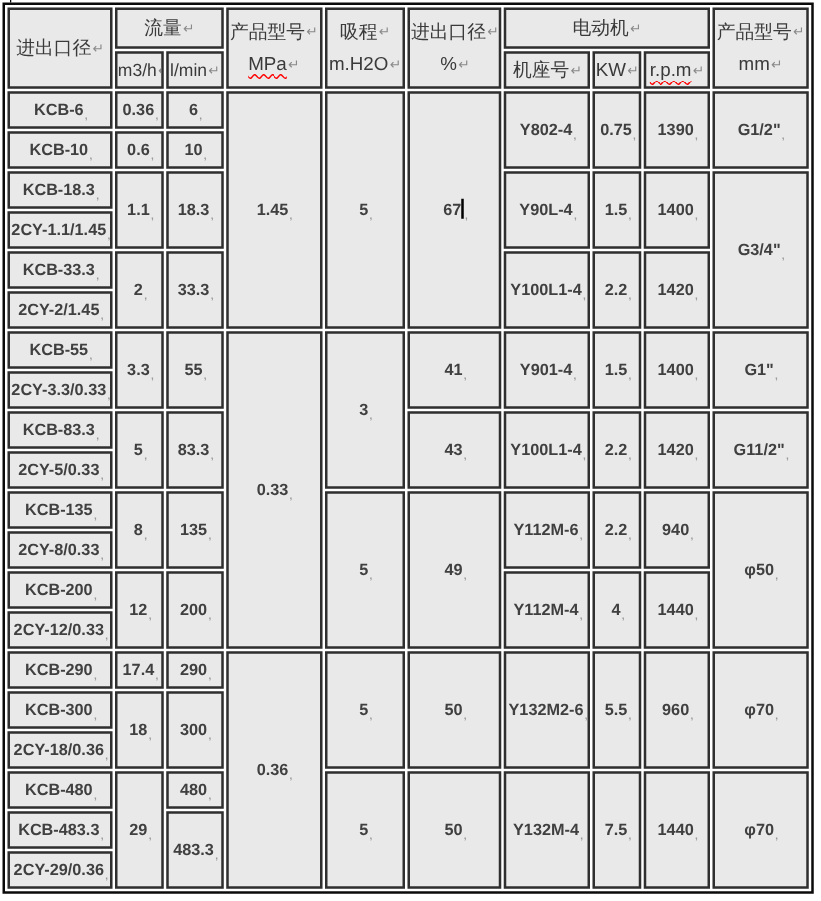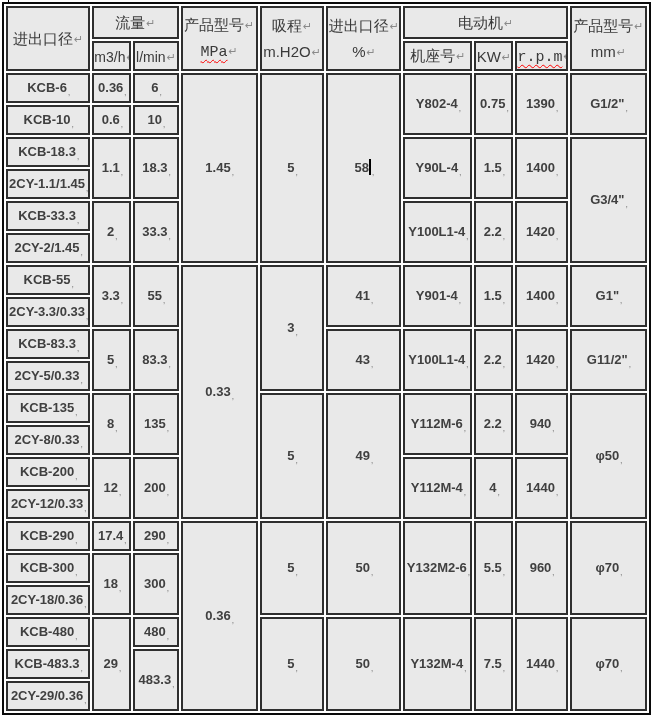--- a/index.html
+++ b/index.html
@@ -7,21 +7,21 @@
   .cropmark{position:absolute;left:8px;top:0;width:8px;height:7px;border-left:1px solid #000;border-bottom:1px solid #000;}
   .frame{position:absolute;left:2px;top:2px;width:649px;height:713px;border:2px solid #0a0a0a;background:#ffffff;box-sizing:border-box;}
   table.spec{border-collapse:separate;border-spacing:2px;width:100%;height:100%;table-layout:fixed;}
   td{border:2px solid #2f2f2f;background:#e9e9e9;text-align:center;vertical-align:middle;
      color:#3f3f3f;padding:0;overflow:hidden;}
   td.hdr{font-size:15px;font-weight:normal;color:#3a3a3a;margin-left:22px;}
   td.val{font-size:13px;font-weight:bold;color:#404040;}
   .hline{line-height:26px;white-space:nowrap;}
   .brk{font-size:11px;color:#8a8a8a;font-weight:normal;margin-left:1px;vertical-align:1px;}
   .endc{font-size:8px;color:#999;font-weight:bold;vertical-align:-3px;margin-left:1px;letter-spacing:-1px;}
-  .sq{text-decoration:underline;text-decoration-style:wavy;text-decoration-color:#ff0000;text-decoration-thickness:1px;text-underline-offset:3px;font-family:Liberation Mono, monospace;}
+  .sq{text-decoration:underline;text-decoration-style:wavy;text-decoration-color:#ff0000;text-decoration-thickness:1px;text-underline-offset:3px;}
   .caret{display:inline-block;width:2px;height:16px;background:#000;vertical-align:-3px;margin-left:0px;}
   tr.h{height:27px;}
   tr.d{height:27px;}
 </style>
 </head>
 <body>
 
 <div class="page">
   <div class="cropmark"></div>
   <div class="frame">
@@ -68,21 +68,21 @@
       <td class="hdr"><span>KW</span><span class="brk">↵</span></td>
       <td class="hdr"><span class="sq">r.p.m</span><span class="brk">↵</span></td>
     </tr>
 
     <tr class="d">
       <td class="val"><span class="v">KCB-6<span class="endc">,</span></span></td>
       <td class="val"><span class="v">0.36<span class="endc">,</span></span></td>
       <td class="val"><span class="v">6<span class="endc">,</span></span></td>
       <td class="val" rowspan="6"><span class="v">1.45<span class="endc">,</span></span></td>
       <td class="val" rowspan="6"><span class="v">5<span class="endc">,</span></span></td>
-      <td class="val" rowspan="6"><span class="v">58</span><span class="caret"></span><span class="endc">,</span></td>
+      <td class="val" rowspan="6"><span class="v">67</span><span class="caret"></span><span class="endc">,</span></td>
       <td class="val" rowspan="2"><span class="v">Y802-4<span class="endc">,</span></span></td>
       <td class="val" rowspan="2"><span class="v">0.75<span class="endc">,</span></span></td>
       <td class="val" rowspan="2"><span class="v">1390<span class="endc">,</span></span></td>
       <td class="val" rowspan="2"><span class="v">G1/2"<span class="endc">,</span></span></td>
     </tr>
     <tr class="d">
       <td class="val"><span class="v">KCB-10<span class="endc">,</span></span></td>
       <td class="val"><span class="v">0.6<span class="endc">,</span></span></td>
       <td class="val"><span class="v">10<span class="endc">,</span></span></td>
     </tr>

